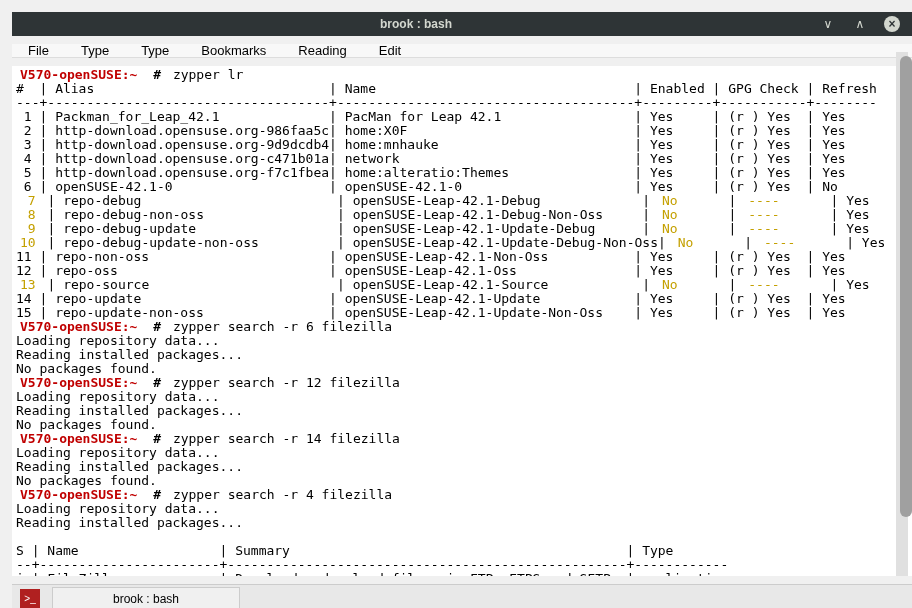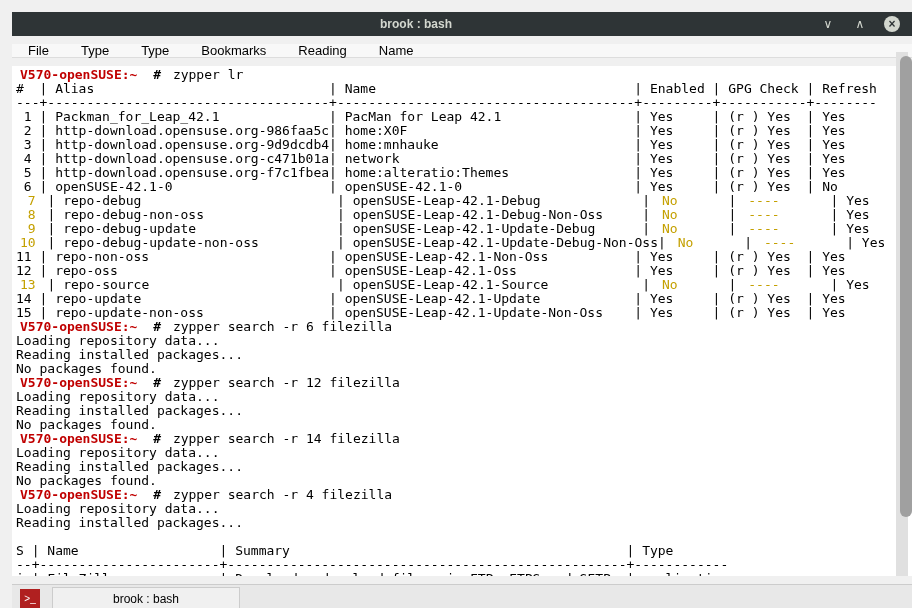--- a/index.html
+++ b/index.html
@@ -132,21 +132,21 @@
     <span class="win-btn close">×</span>
   </div>
 </div>
 
 <div class="menubar">
   <span class="menu-item">File</span>
   <span class="menu-item">Type</span>
   <span class="menu-item">Type</span>
   <span class="menu-item">Bookmarks</span>
   <span class="menu-item">Reading</span>
-  <span class="menu-item">Name</span>
+  <span class="menu-item">Edit</span>
 </div>
 
 <div class="terminal" id="term"><span class="prompt-pre">V570-openSUSE:~ </span><span class="prompt-hash"># </span>zypper lr
 #  | Alias                              | Name                                 | Enabled | GPG Check | Refresh
 ---+------------------------------------+--------------------------------------+---------+-----------+--------
  1 | Packman_for_Leap_42.1              | PacMan for Leap 42.1                 | Yes     | (r ) Yes  | Yes
  2 | http-download.opensuse.org-986faa5c| home:X0F                             | Yes     | (r ) Yes  | Yes
  3 | http-download.opensuse.org-9d9dcdb4| home:mnhauke                         | Yes     | (r ) Yes  | Yes
  4 | http-download.opensuse.org-c471b01a| network                              | Yes     | (r ) Yes  | Yes
  5 | http-download.opensuse.org-f7c1fbea| home:alteratio:Themes                | Yes     | (r ) Yes  | Yes

